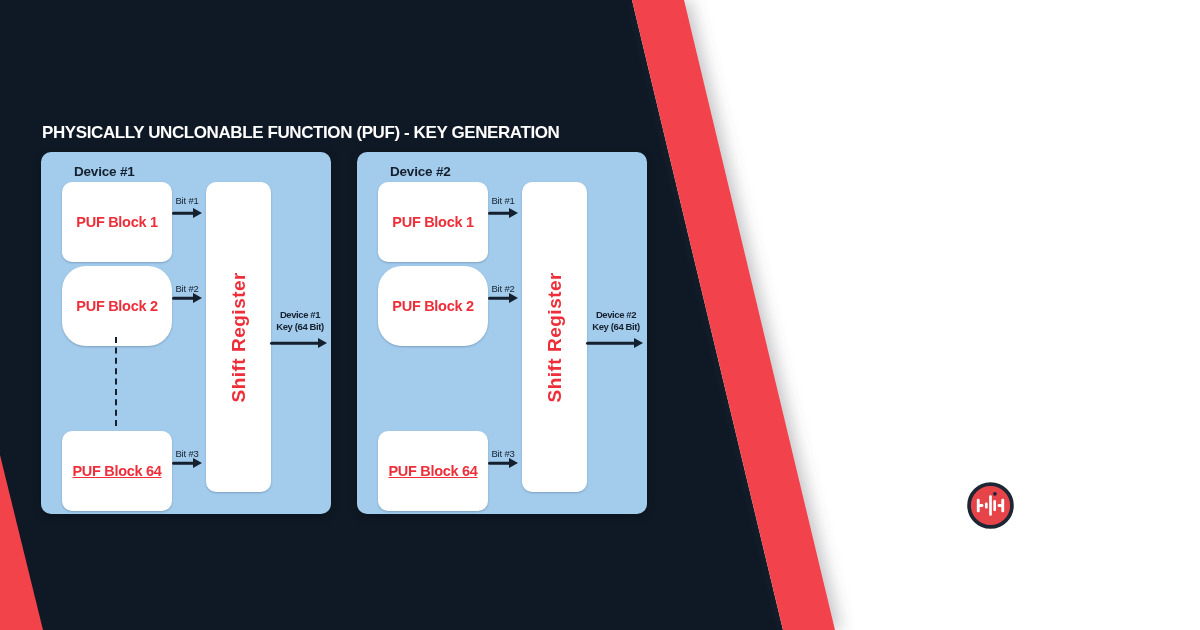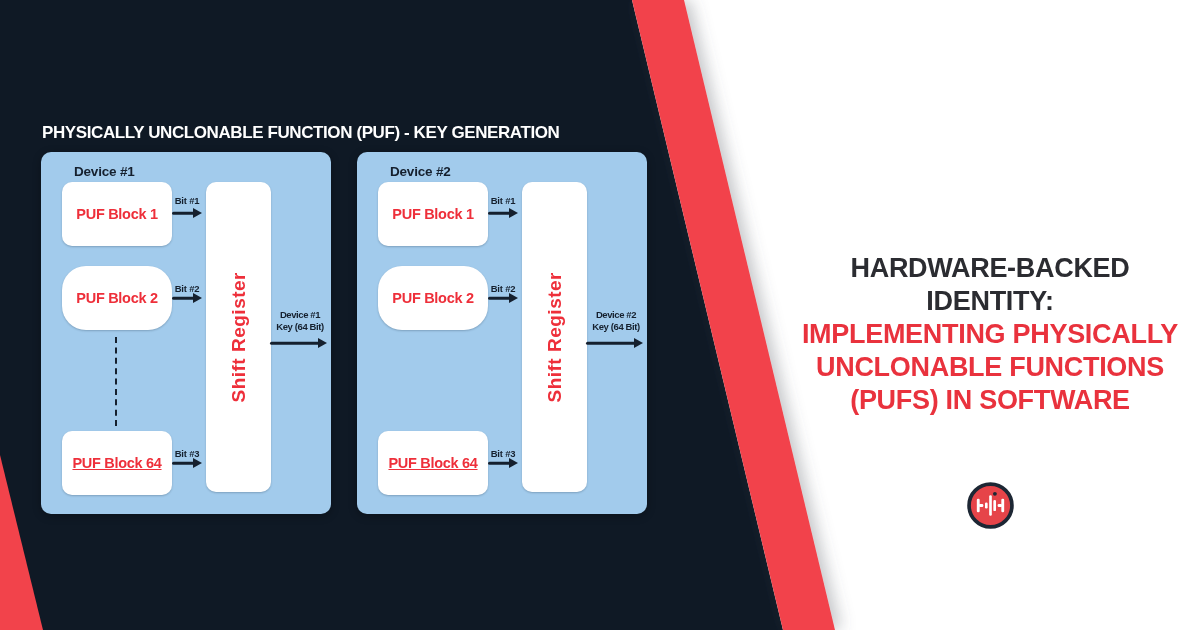--- a/index.html
+++ b/index.html
@@ -24,32 +24,32 @@
     box-shadow:0 2px 8px rgba(0,0,0,0.30);
     margin-left:9px;
   }
   .panel-1{left:32px;}
   .panel-2{left:348px;}
   .device-label{
     position:absolute;left:33px;top:12px;
     color:var(--label-navy,#15202E);font-size:13.5px;font-weight:bold;letter-spacing:-0.2px;
   }
   .puf-block{
-    position:absolute;left:21px;width:110px;height:64px;
+    position:absolute;left:21px;width:110px;height:80px;
     background:var(--box-white,#fff);border-radius:10px;
     display:flex;align-items:center;justify-content:center;
     color:var(--diagram-red,#EE2F3A);font-size:14.5px;font-weight:bold;letter-spacing:-0.3px;
     box-shadow:0 1px 2px rgba(20,40,60,0.25);
   }
   .puf-block.b1{top:30px;}
   .puf-block.b2{top:114px;border-radius:24px;}
   .puf-block.b3{top:279px;text-decoration:underline;}
   .bit-label{
     position:absolute;left:131px;width:30px;text-align:center;
-    color:var(--label-navy,#15202E);font-size:9.5px;font-weight:bold;letter-spacing:-0.2px;
+    color:var(--label-navy,#15202E);font-size:9.5px;font-weight:normal;letter-spacing:-0.2px;
   }
   .bit-label.l1{top:43px;}
   .bit-label.l2{top:131px;}
   .bit-label.l3{top:296px;}
   .h-arrow{position:absolute;height:12px;}
   .h-arrow::before{
     content:"";position:absolute;left:0;right:7px;top:50%;transform:translateY(-50%);
     height:2.6px;background:var(--label-navy,#15202E);border-radius:2px;
   }
   .h-arrow::after{
@@ -169,27 +169,20 @@
       <span>Shift Register</span>
     </div>
 
     <div class="key-output">
       <div>Device #2</div>
       <div>Key (64 Bit)</div>
     </div>
     <div class="h-arrow key-arrow"></div>
   </div>
 
-  <div class="headline">
-    <div class="dark">HARDWARE-BACKED</div>
-    <div class="dark">IDENTITY:</div>
-    <div class="red">IMPLEMENTING PHYSICALLY</div>
-    <div class="red">UNCLONABLE FUNCTIONS</div>
-    <div class="red">(PUFS) IN SOFTWARE</div>
-  </div>
 
   <div class="logo">
     <svg class="logo-icon" viewBox="0 0 48 48">
       <circle cx="24" cy="24" r="21" fill="#E64449" stroke="#1D2734" stroke-width="3.6"></circle>
 
       <rect x="10.6" y="17.5" width="2.8" height="13" rx="1.2" fill="#ffffff"></rect>
       <rect x="12.6" y="22.6" width="4.4" height="2.8" rx="1.2" fill="#ffffff"></rect>
 
       <rect x="34.6" y="17.5" width="2.8" height="13" rx="1.2" fill="#ffffff"></rect>
       <rect x="31.0" y="22.6" width="4.4" height="2.8" rx="1.2" fill="#ffffff"></rect>

